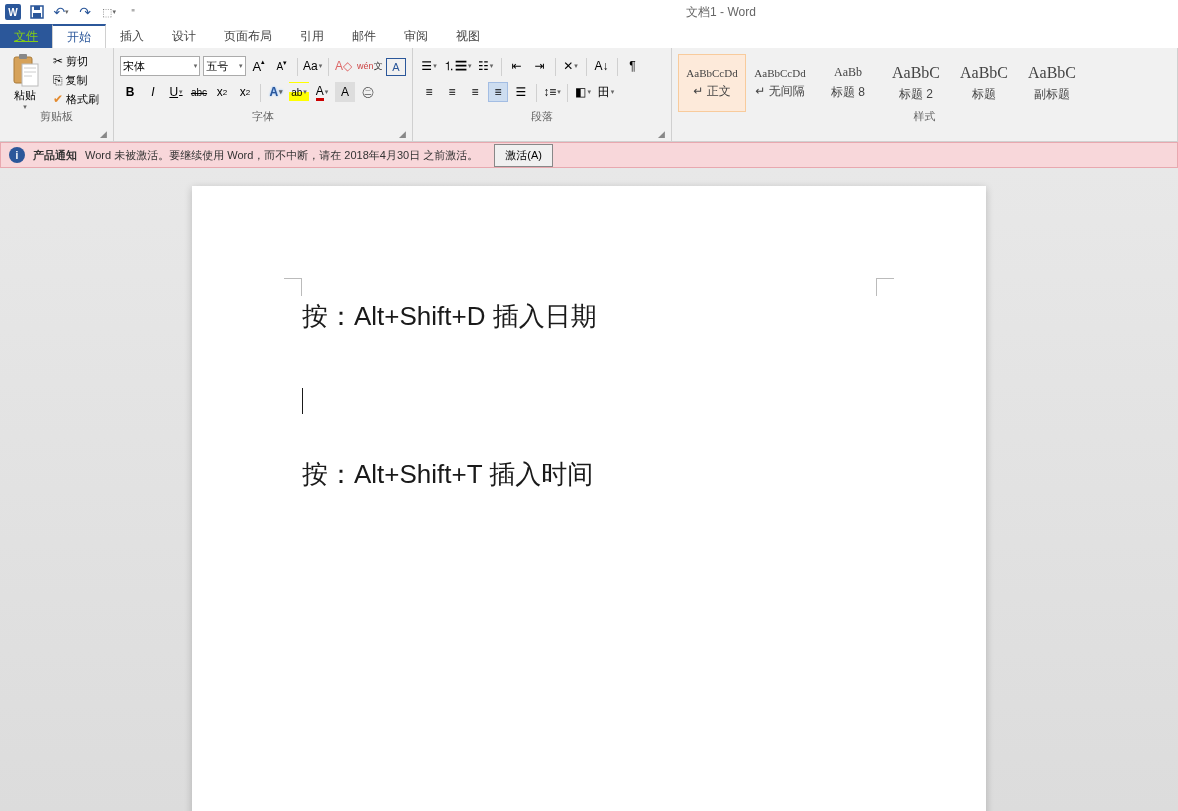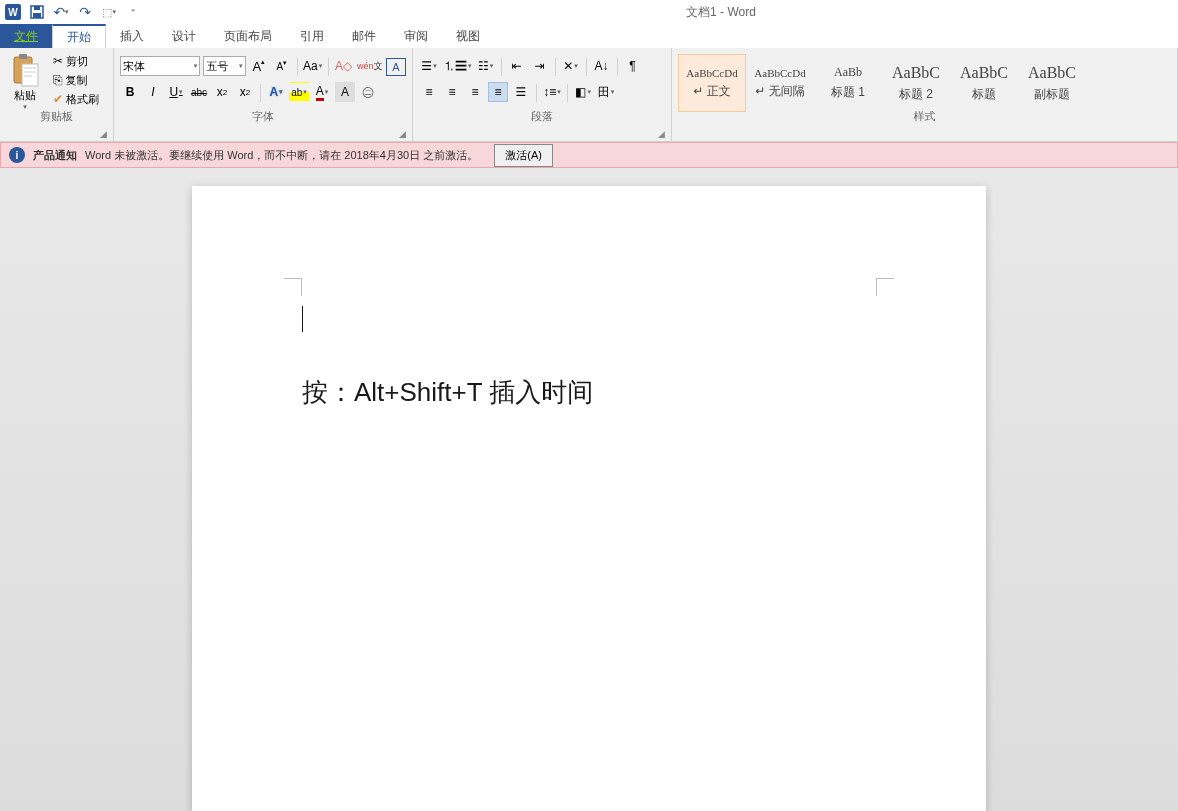--- a/index.html
+++ b/index.html
@@ -224,21 +224,21 @@
           <div class="style-item sel">
             <div class="style-preview" style="font-size: 11px; font-weight: normal;">AaBbCcDd</div>
             <div class="lbl">↵ 正文</div>
           </div>
           <div class="style-item">
             <div class="style-preview" style="font-size: 11px; font-weight: normal;">AaBbCcDd</div>
             <div class="lbl">↵ 无间隔</div>
           </div>
           <div class="style-item">
             <div class="style-preview" style="font-size: 12px; font-weight: normal;">AaBb</div>
-            <div class="lbl">标题 1</div>
+            <div class="lbl">标题 8</div>
           </div>
           <div class="style-item">
             <div class="style-preview" style="font-size: 16px; font-weight: normal;">AaBbC</div>
             <div class="lbl">标题 2</div>
           </div>
           <div class="style-item">
             <div class="style-preview" style="font-size: 16px; font-weight: normal;">AaBbC</div>
             <div class="lbl">标题</div>
           </div>
           <div class="style-item">
@@ -257,17 +257,18 @@
   <span style="font-weight:bold;">产品通知</span>
   <span>Word 未被激活。要继续使用 Word，而不中断，请在 2018年4月30日 之前激活。</span>
   <button class="activate-btn"><span>激活(A)</span></button>
 </div>
 
 <div class="docarea">
   <div class="page">
     <div class="crop tl"></div>
     <div class="crop tr"></div>
     <div class="doctext">
+      <p>按：Alt+Shift+D  插入日期</p>
       <div class="cursor-line"></div>
       <p>按：Alt+Shift+T  插入时间</p>
     </div>
   </div>
 </div>
 
 </body></html>

